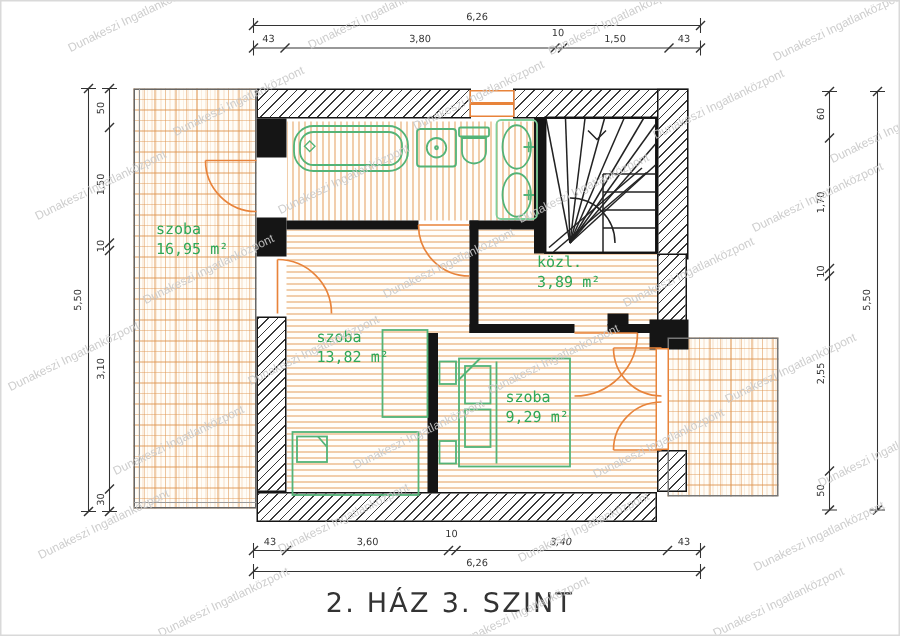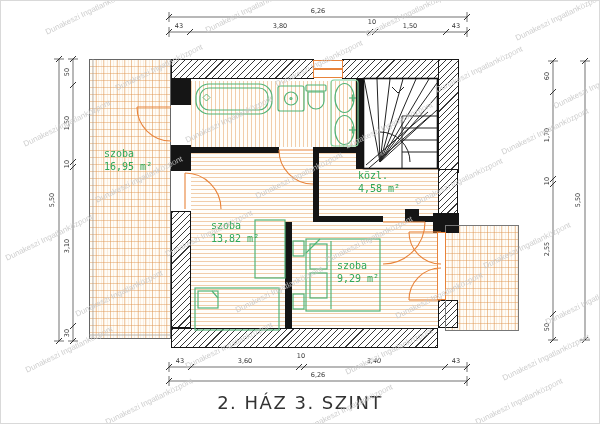--- a/index.html
+++ b/index.html
@@ -241,21 +241,21 @@
         <line x1="579" y1="339" x2="589" y2="339"></line>
     </g>
   </svg>
 
   <div class="room-label" style="left:103px;top:146px;">
     <span>szoba</span>
     <span>16,95 m²</span>
   </div>
   <div class="room-label" style="left:357px;top:168px;">
     <span>közl.</span>
-    <span>4,58 m²</span>
+    <span>3,89 m²</span>
   </div>
   <div class="room-label" style="left:210px;top:218px;">
     <span>szoba</span>
     <span>13,82 m²</span>
   </div>
   <div class="room-label" style="left:336px;top:258px;">
     <span>szoba</span>
     <span>9,29 m²</span>
   </div>
 

